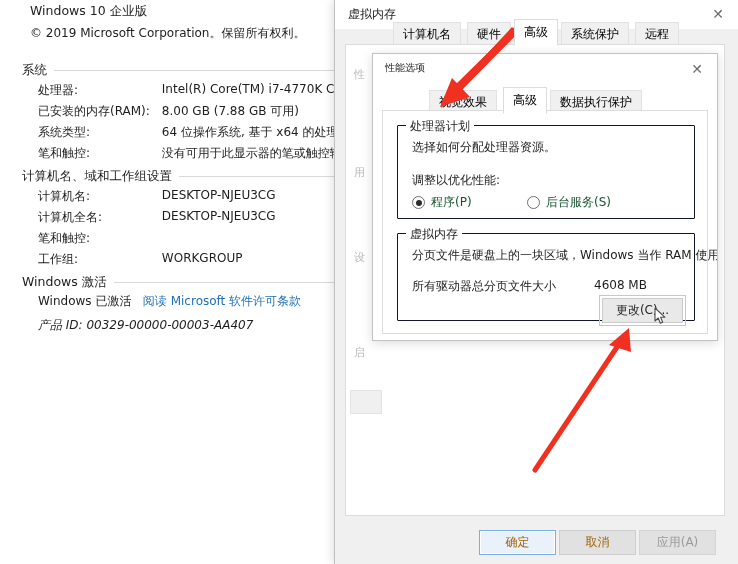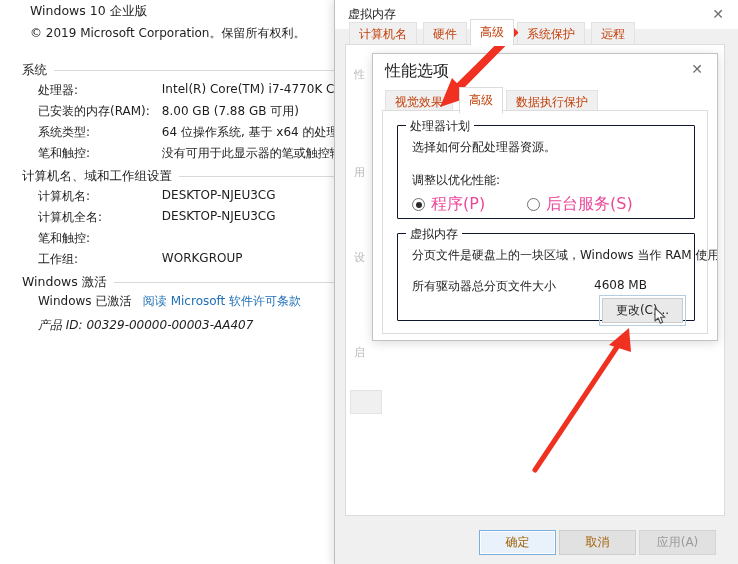--- a/index.html
+++ b/index.html
@@ -137,26 +137,27 @@
     height: 26px;
   }
   .tab {
     position: absolute;
     top: 4px;
     height: 22px;
     padding: 0 9px;
     display: flex;
     align-items: center;
     font-size: 12px;
-    color: #c2410c;
+    color: #000000;
     background: #f0f0f0;
     border: 1px solid #e2e2e2;
     border-bottom: none;
     cursor: pointer;
     white-space: nowrap;
+    margin-left: 44px;
   }
   .tab.active {
     background: #ffffff;
     top: 1px;
     height: 25px;
     border: 1px solid #dcdcdc;
     border-bottom: 1px solid #ffffff;
     z-index: 3;
   }
   #sysprops .tabpanel {
@@ -225,21 +226,21 @@
     position: absolute;
     left: 0; top: 0;
     width: 100%;
     height: 29px;
     background: #ffffff;
   }
   #perfopts .titletext {
     position: absolute;
     left: 12px;
     top: 7px;
-    font-size: 16px;
+    font-size: 10px;
     color: #1d1d1d;
   }
   #perfopts .closebtn { right: 5px; top: 4px; }
   #perfopts .tabstrip {
     position: absolute;
     left: 0; top: 32px;
     width: 100%;
     height: 24px;
   }
   #perfopts .tabpanel {
@@ -271,22 +272,22 @@
   .gb-text {
     position: absolute;
     font-size: 12px;
     color: #1d1d1d;
     white-space: nowrap;
   }
   .radio-row {
     position: absolute;
     display: flex;
     align-items: center;
-    font-size: 16px;
-    color: #ec4899;
+    font-size: 12px;
+    color: #14532d;
     cursor: pointer;
     white-space: nowrap;
     justify-content: center;
   }
   .radio {
     width: 11px;
     height: 11px;
     border-radius: 50%;
     border: 1px solid #707070;
     background: #ffffff;

